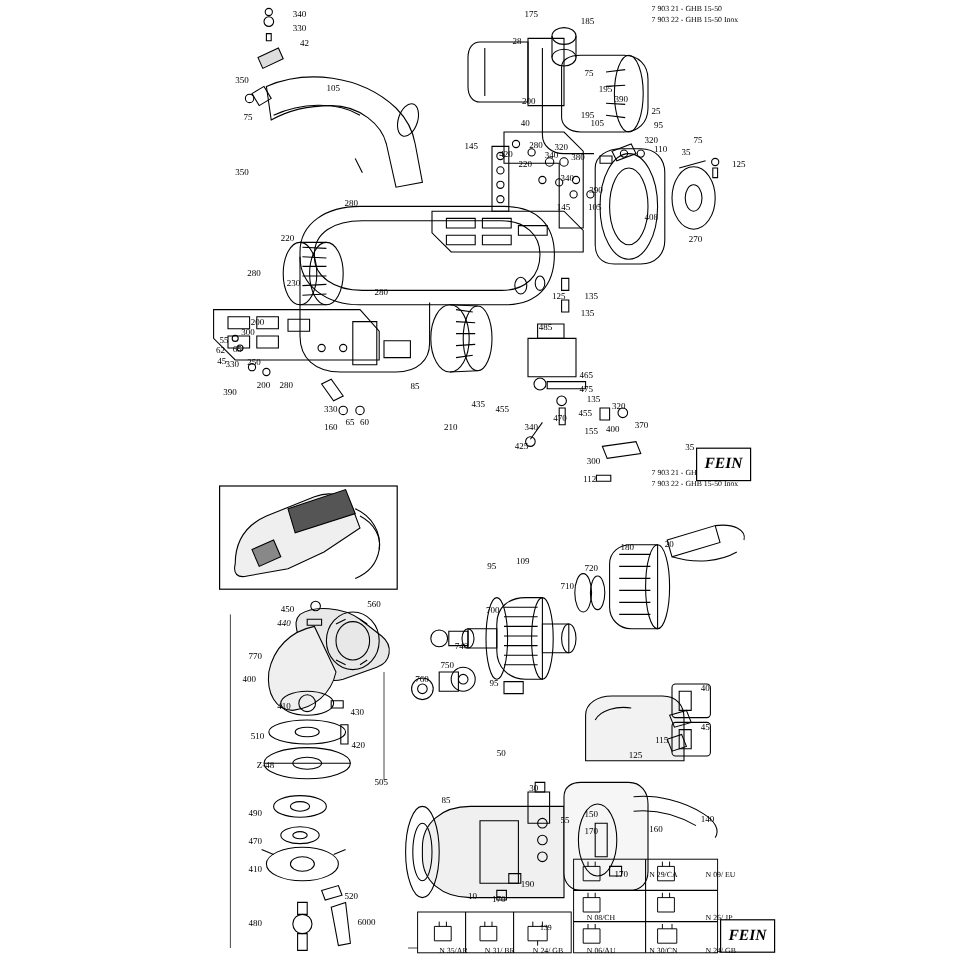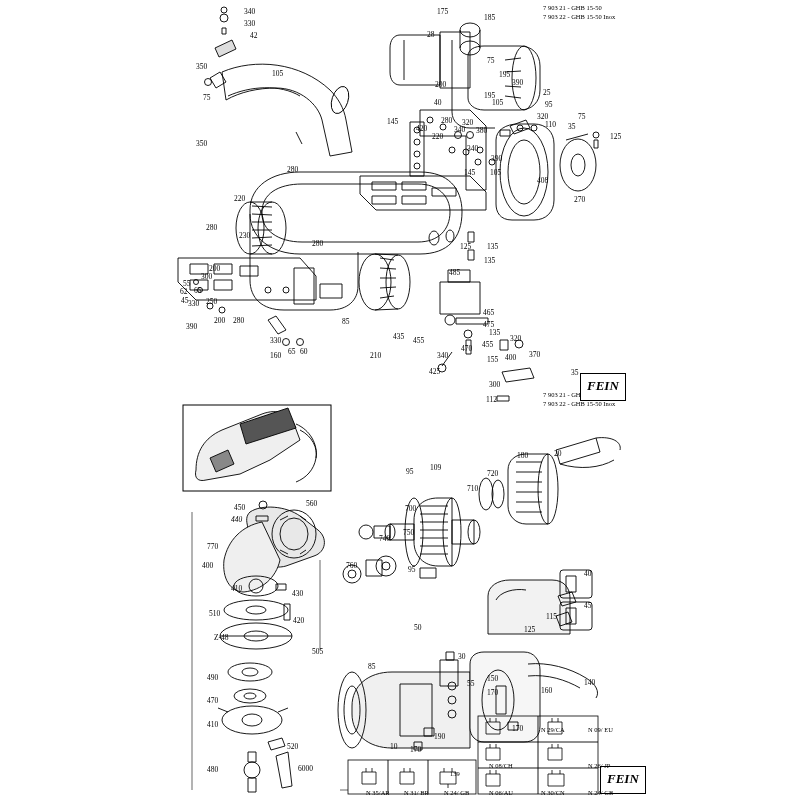--- a/index.html
+++ b/index.html
@@ -340,41 +340,41 @@
       <div class="lbl" style="left: 460px; top: 243px;">125</div>
       <div class="lbl" style="left: 406px; top: 468px;">95</div>
       <div class="lbl" style="left: 430px; top: 464px;">109</div>
       <div class="lbl" style="left: 405px; top: 505px;">700</div>
       <div class="lbl" style="left: 467px; top: 485px;">710</div>
       <div class="lbl" style="left: 487px; top: 470px;">720</div>
       <div class="lbl" style="left: 517px; top: 452px;">180</div>
       <div class="lbl" style="left: 554px; top: 432px; margin-top: 18px;">20</div>
       <div class="lbl" style="left: 379px; top: 535px;">740</div>
       <div class="lbl" style="left: 346px; top: 562px;">760</div>
-      <div class="lbl" style="left: 367px; top: 529px; margin-left: 36px;">750</div>
+      <div class="lbl" style="left: 367px; top: 551px;">750</div>
       <div class="lbl" style="left: 408px; top: 566px;">95</div>
       <div class="lbl" style="left: 234px; top: 504px; text-align: right;">450</div>
       <div class="lbl" style="left: 306px; top: 500px;">560</div>
       <div class="lbl" style="left: 231px; top: 516px; font-style: italic;">440</div>
       <div class="lbl" style="left: 207px; top: 543px;">770</div>
       <div class="lbl" style="left: 202px; top: 562px;">400</div>
       <div class="lbl" style="left: 231px; top: 585px;">410</div>
       <div class="lbl" style="left: 292px; top: 590px;">430</div>
       <div class="lbl" style="left: 209px; top: 610px;">510</div>
       <div class="lbl" style="left: 293px; top: 617px;">420</div>
       <div class="lbl" style="left: 214px; top: 634px;">Z-48</div>
       <div class="lbl" style="left: 312px; top: 648px;">505</div>
       <div class="lbl" style="left: 207px; top: 674px;">490</div>
       <div class="lbl" style="left: 207px; top: 697px;">470</div>
       <div class="lbl" style="left: 207px; top: 721px;">410</div>
       <div class="lbl" style="left: 287px; top: 743px;">520</div>
       <div class="lbl" style="left: 207px; top: 766px;">480</div>
       <div class="lbl" style="left: 298px; top: 765px;">6000</div>
       <div class="lbl" style="left: 414px; top: 624px;">50</div>
-      <div class="lbl" style="left: 458px; top: 653px;">30</div>
+      <div class="lbl" style="left: 441px; top: 653px;">30</div>
       <div class="lbl" style="left: 368px; top: 663px;">85</div>
       <div class="lbl" style="left: 467px; top: 680px;">55</div>
       <div class="lbl" style="left: 390px; top: 743px;">10</div>
       <div class="lbl" style="left: 410px; top: 746px;">170</div>
       <div class="lbl" style="left: 434px; top: 733px;">190</div>
       <div class="lbl" style="left: 512px; top: 725px;">170</div>
       <div class="lbl" style="left: 487px; top: 675px;">150</div>
       <div class="lbl" style="left: 487px; top: 689px;">170</div>
       <div class="lbl" style="left: 541px; top: 687px;">160</div>
       <div class="lbl" style="left: 584px; top: 679px;">140</div>

